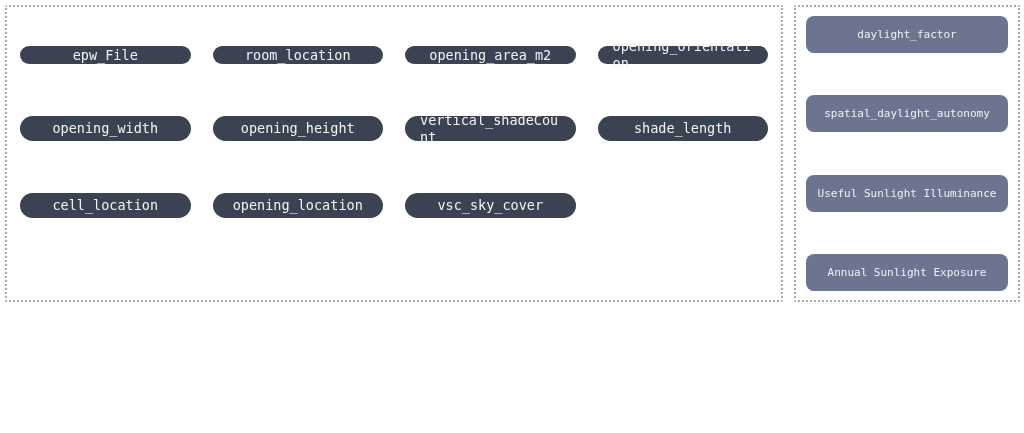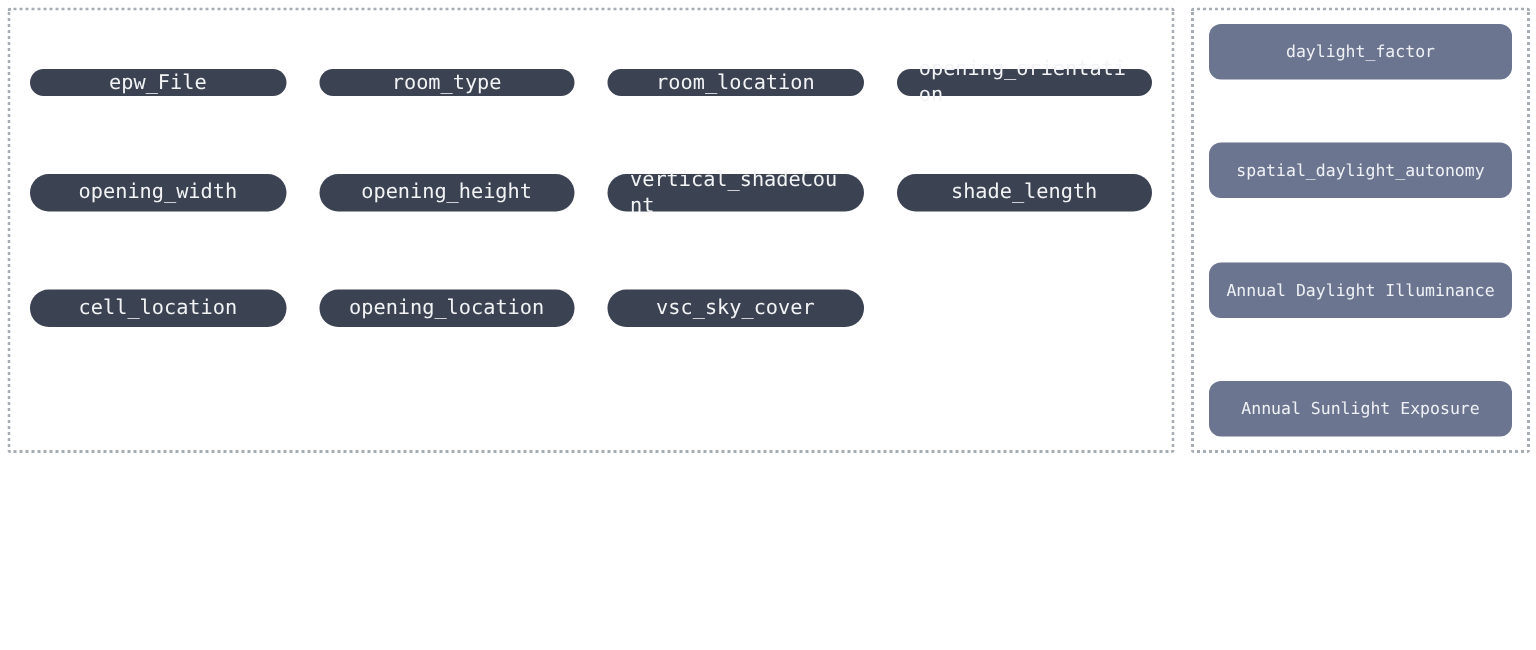--- a/index.html
+++ b/index.html
@@ -38,36 +38,36 @@
   }
 
   
   #table-card { position:absolute; left:0; top:317px; width:1024px; height:116px; background:#ffffff; }
 </style>
 </head>
 <body>
 
 <div id="left-panel" class="panel">
   <div class="inode">epw_File</div>
-  <div class="inode">room_type</div>
   <div class="inode">room_location</div>
+  <div class="inode">opening_area_m2</div>
   <div class="inode">opening_orientation</div>
   <div class="inode">opening_width</div>
   <div class="inode">opening_height</div>
   <div class="inode">vertical_shadeCount</div>
   <div class="inode">shade_length</div>
   <div class="inode">cell_location</div>
   <div class="inode">opening_location</div>
   <div class="inode">vsc_sky_cover</div>
 </div>
 
 <div id="right-panel" class="panel">
   <div class="onode">daylight_factor</div>
   <div class="onode">spatial_daylight_autonomy</div>
-  <div class="onode">Annual Daylight Illuminance</div>
+  <div class="onode">Useful Sunlight Illuminance</div>
   <div class="onode">Annual Sunlight Exposure</div>
 </div>
 
 <div id="table-card">
   
   
   
   
 </div>
 

